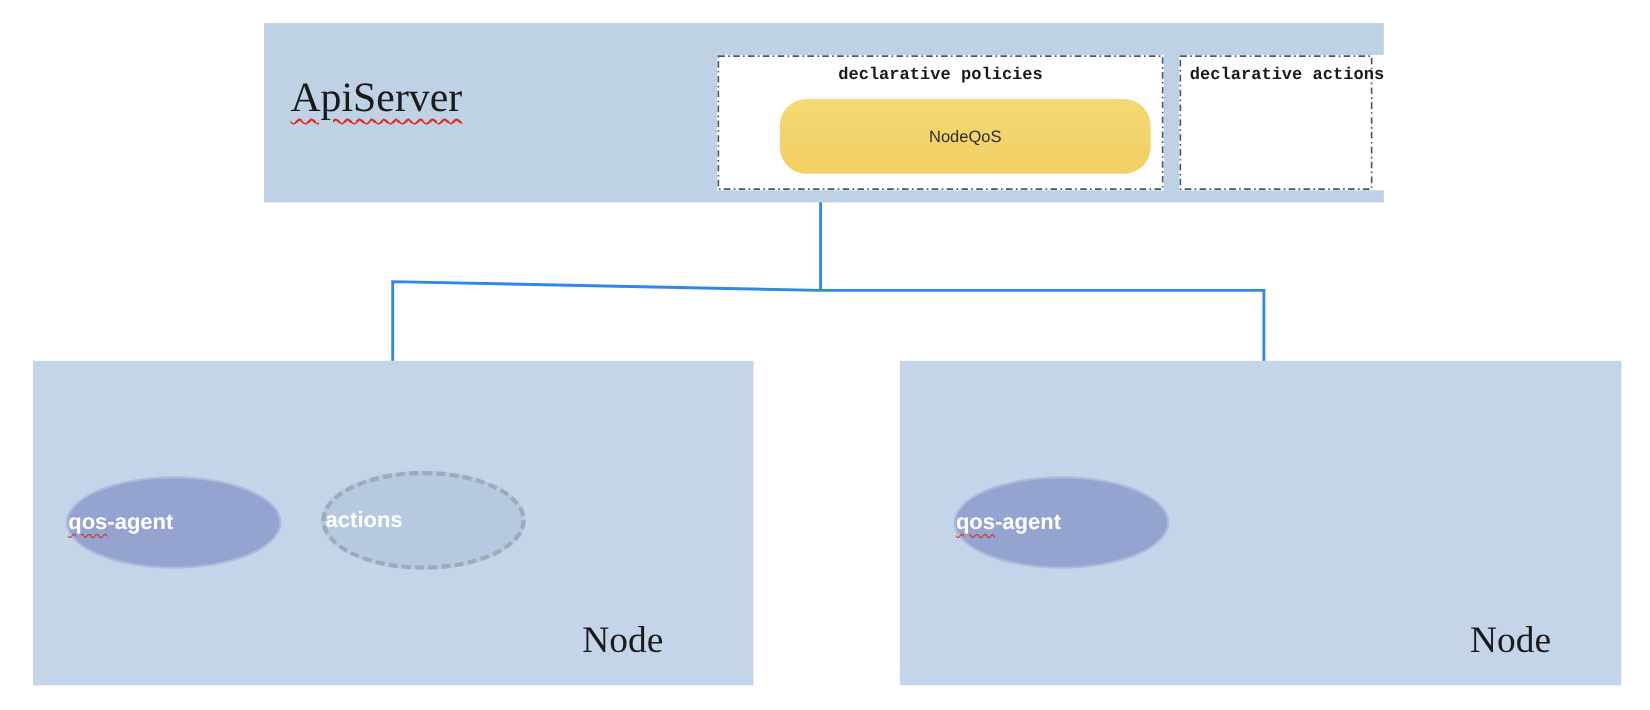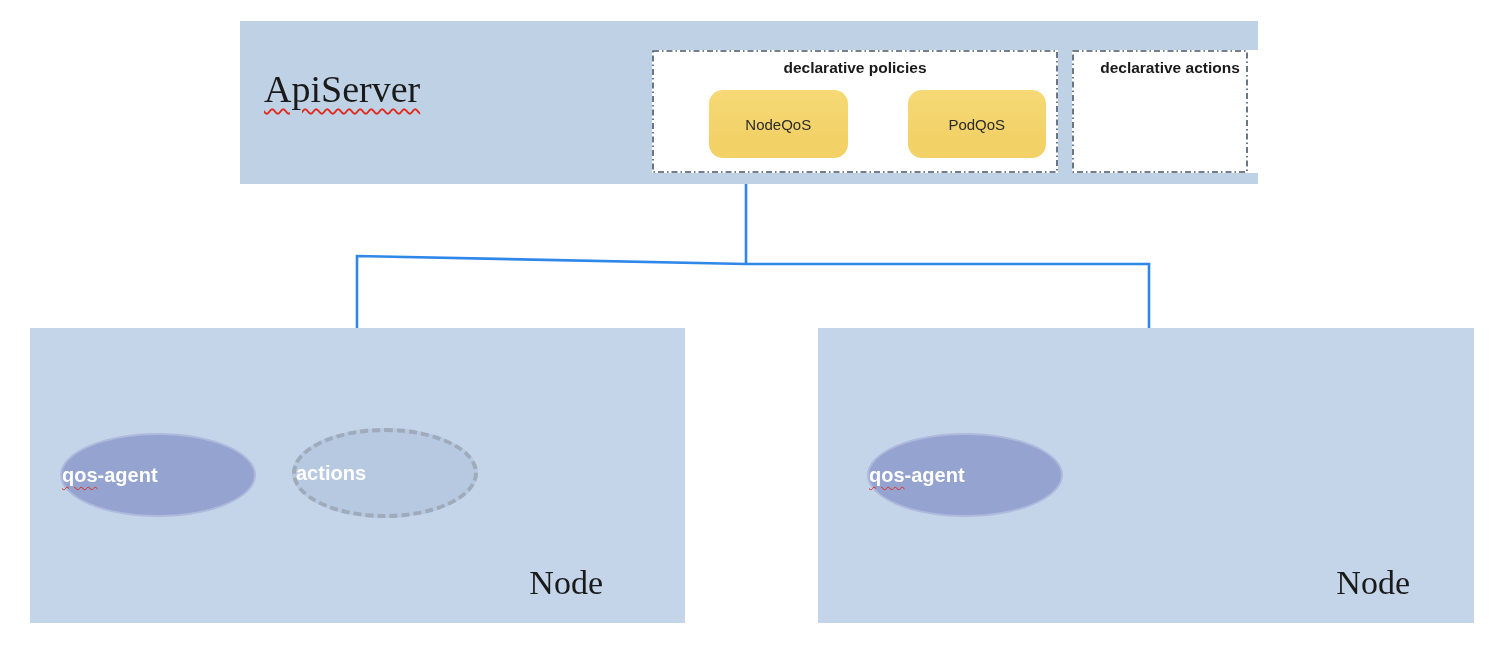--- a/index.html
+++ b/index.html
@@ -66,29 +66,30 @@
     stroke:var(--group_border,#47566a);
     stroke-width:1.6;
     stroke-dasharray:6 3 1.5 3;
   }
   .group-title{
     position:relative;
     margin-top:9px;
     text-align:center;
     font-size:15.5px;font-weight:bold;
     color:var(--text_dark,#1a1a1a);
+    font-family:Liberation Mono, monospace;
   }
   .chip-row{
     position:relative;
     display:flex;gap:15px;
     margin:13px 12px 0 12px;
   }
   .chip{
     flex:1;height:68px;
-    border-radius:14px;
+    border-radius:24px;
     background:linear-gradient(180deg,var(--yellow_fill_light,#f6d976) 0%,var(--yellow_fill,#f2d167) 70%);
     display:flex;align-items:center;justify-content:center;
     font-size:15px;color:#2a2a2a;margin-left:45px;
   }
   
   .ellipse{
     position:absolute;
     border-radius:50%;
     display:flex;align-items:center;justify-content:flex-start;
     color:var(--text_white,#fff);
@@ -131,21 +132,20 @@
       <span class="squiggle-full">ApiServer</span>
     </div>
 
     <div class="group policies" style="left:412px;top:29px;">
       <svg class="dash-border" width="406" height="123" aria-hidden="true">
         <rect x="1" y="1" width="404" height="121"></rect>
       </svg>
       <div class="group-title">declarative policies</div>
       <div class="chip-row">
         <div class="chip">NodeQoS</div>
-        <div class="chip">PodQoS</div>
       </div>
     </div>
 
     <div class="group actions" style="left:832px;top:29px;">
       <svg class="dash-border" width="176" height="123" aria-hidden="true">
         <rect x="1" y="1" width="174" height="121"></rect>
       </svg>
       <div class="group-title">declarative actions</div>
     </div>
   </div>

